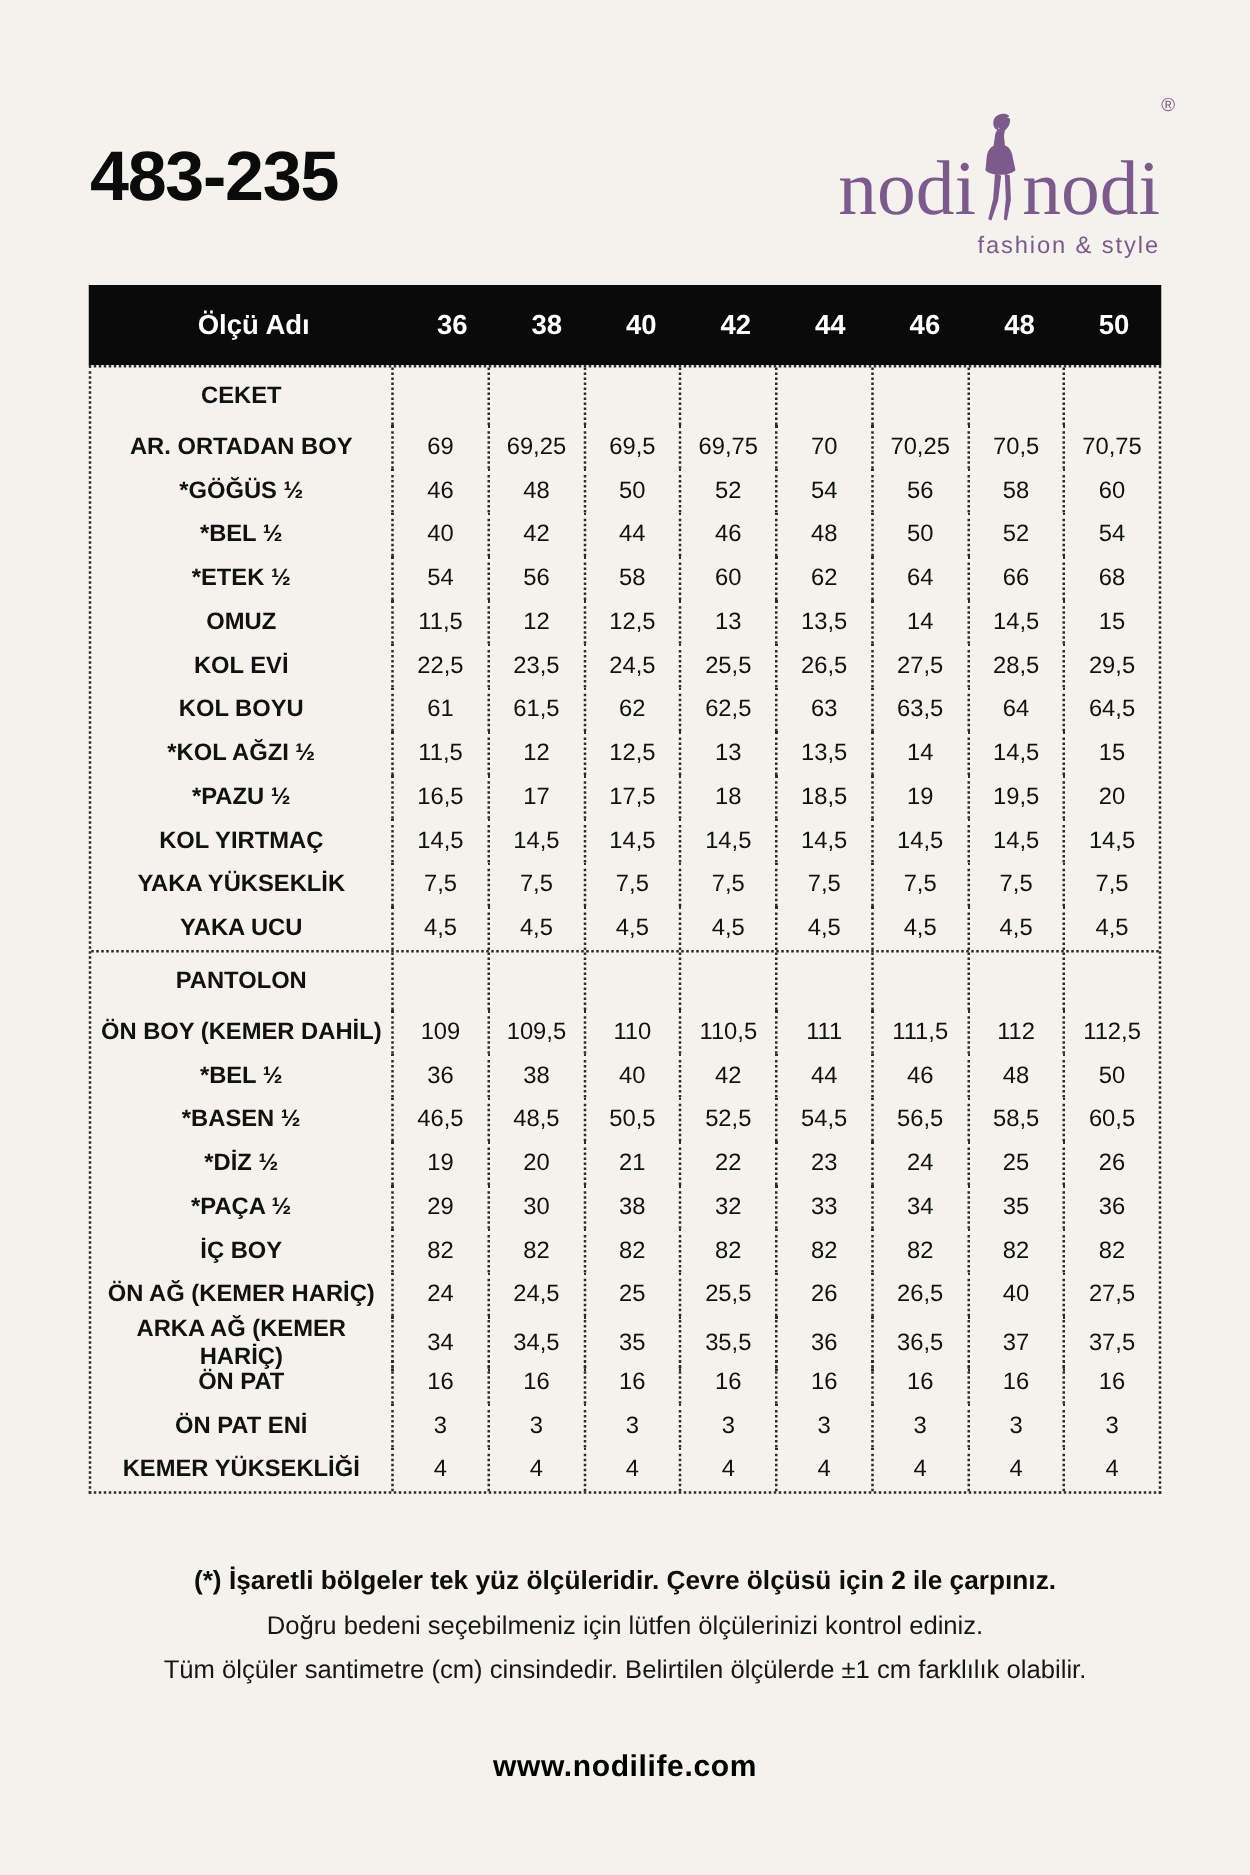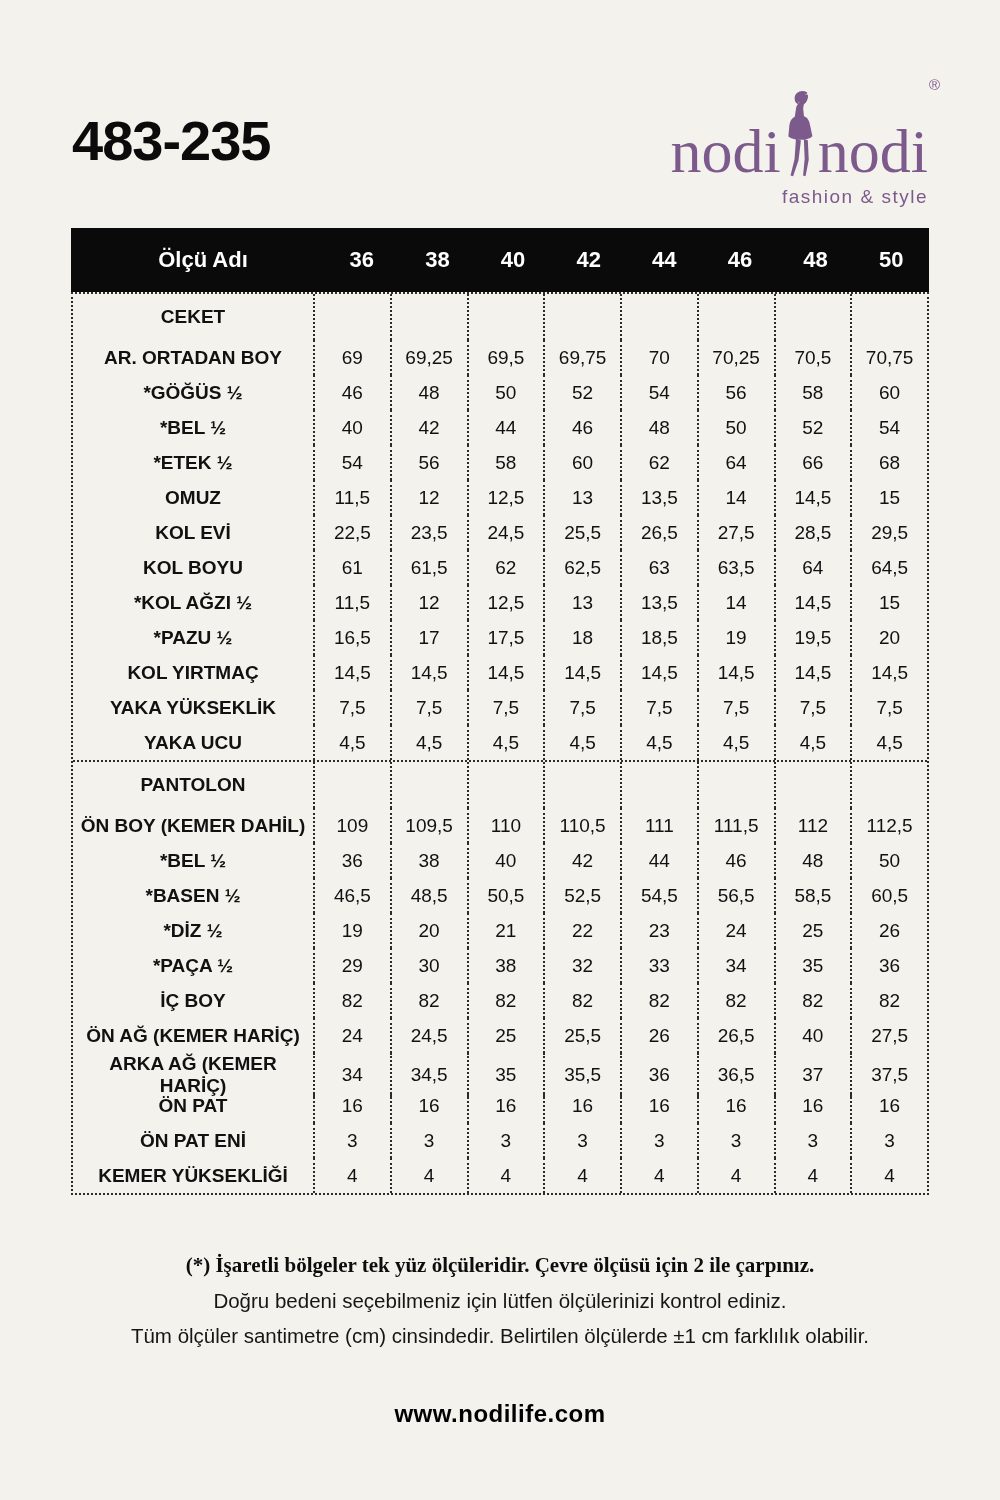--- a/index.html
+++ b/index.html
@@ -135,21 +135,20 @@
     line-height: 1.72;
   }
   .note-line {
     font-size: 20.5px;
     color: #161616;
   }
   .note-bold {
     font-weight: bold;
     font-size: 21px;
     color: #0d0d0d;
-    font-family: Liberation Serif, serif;
   }
   .website {
     text-align: center;
     margin-top: 46px;
     font-weight: bold;
     font-size: 24px;
     letter-spacing: 0.5px;
     color: #000000;
   }
 </style>

